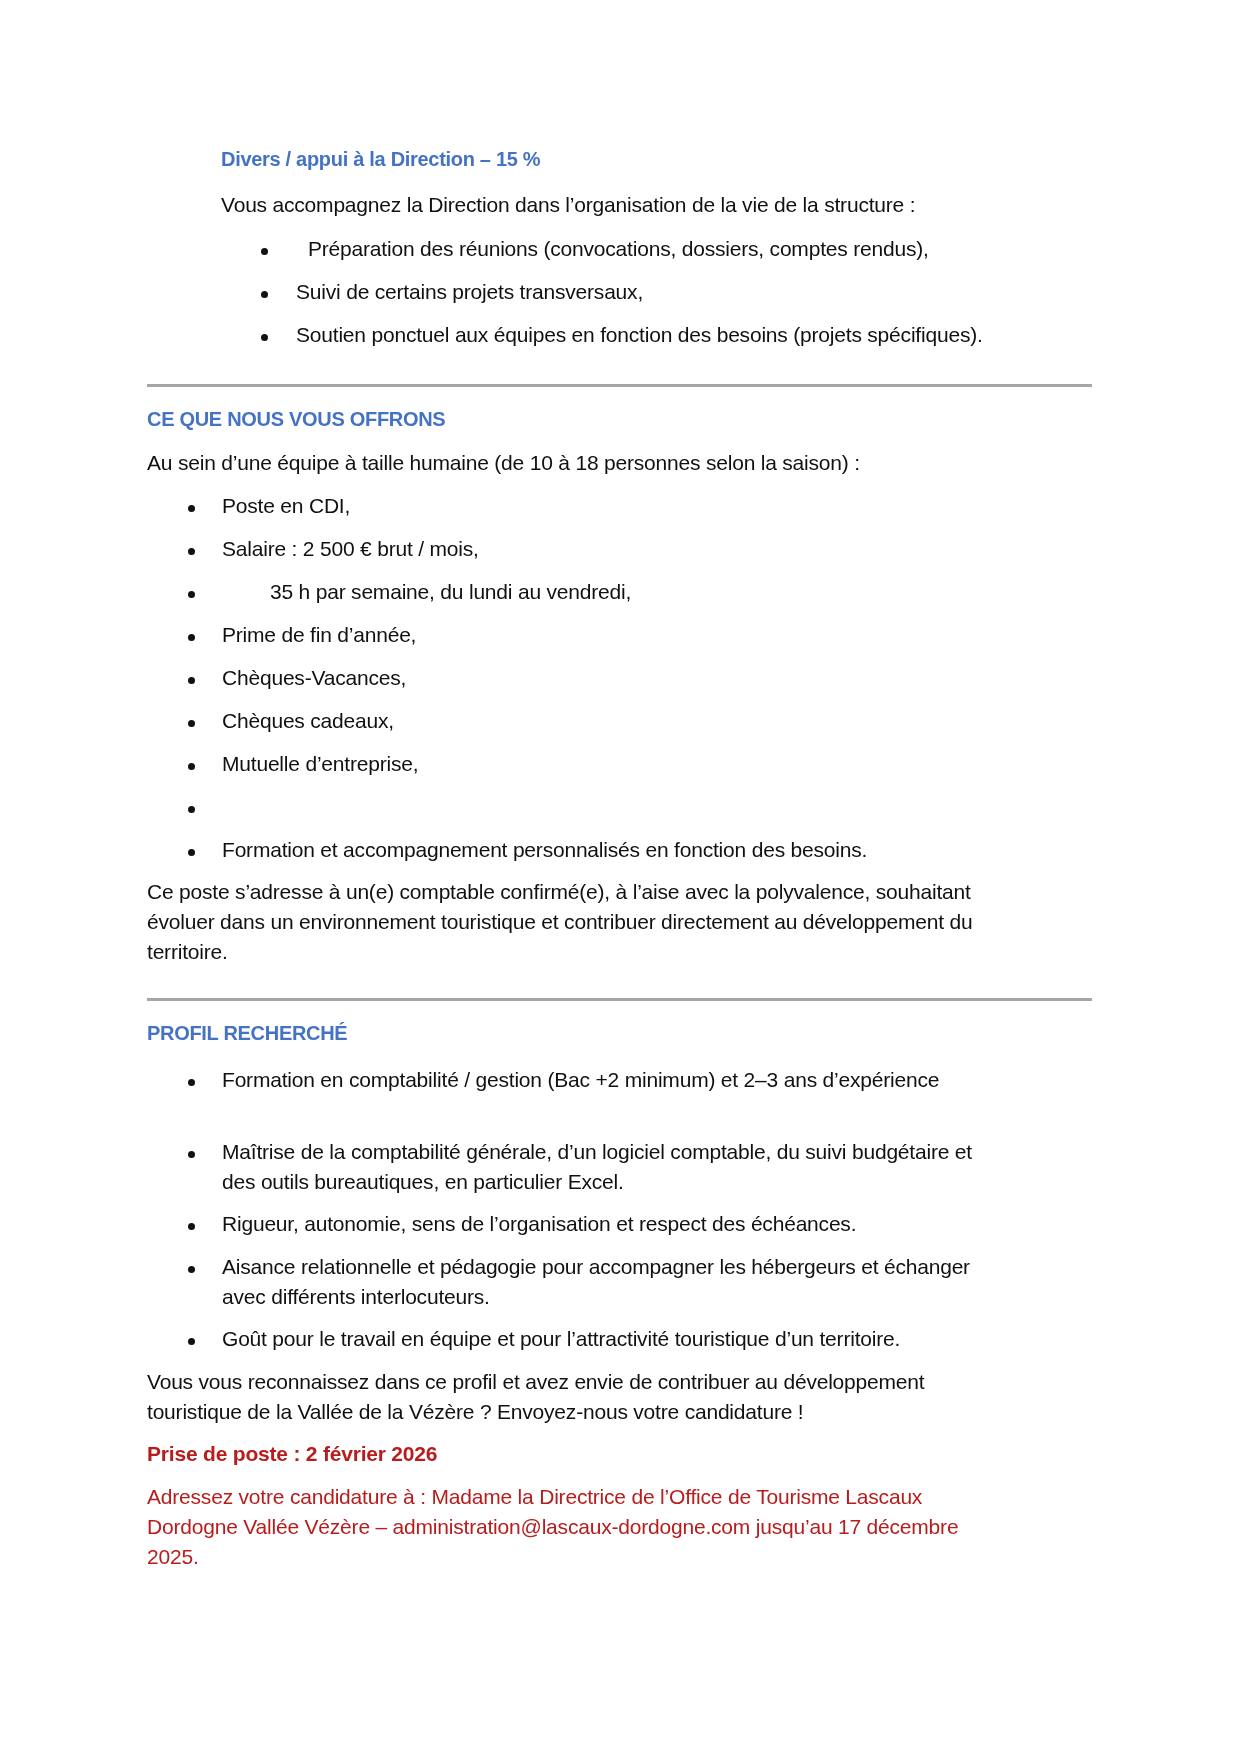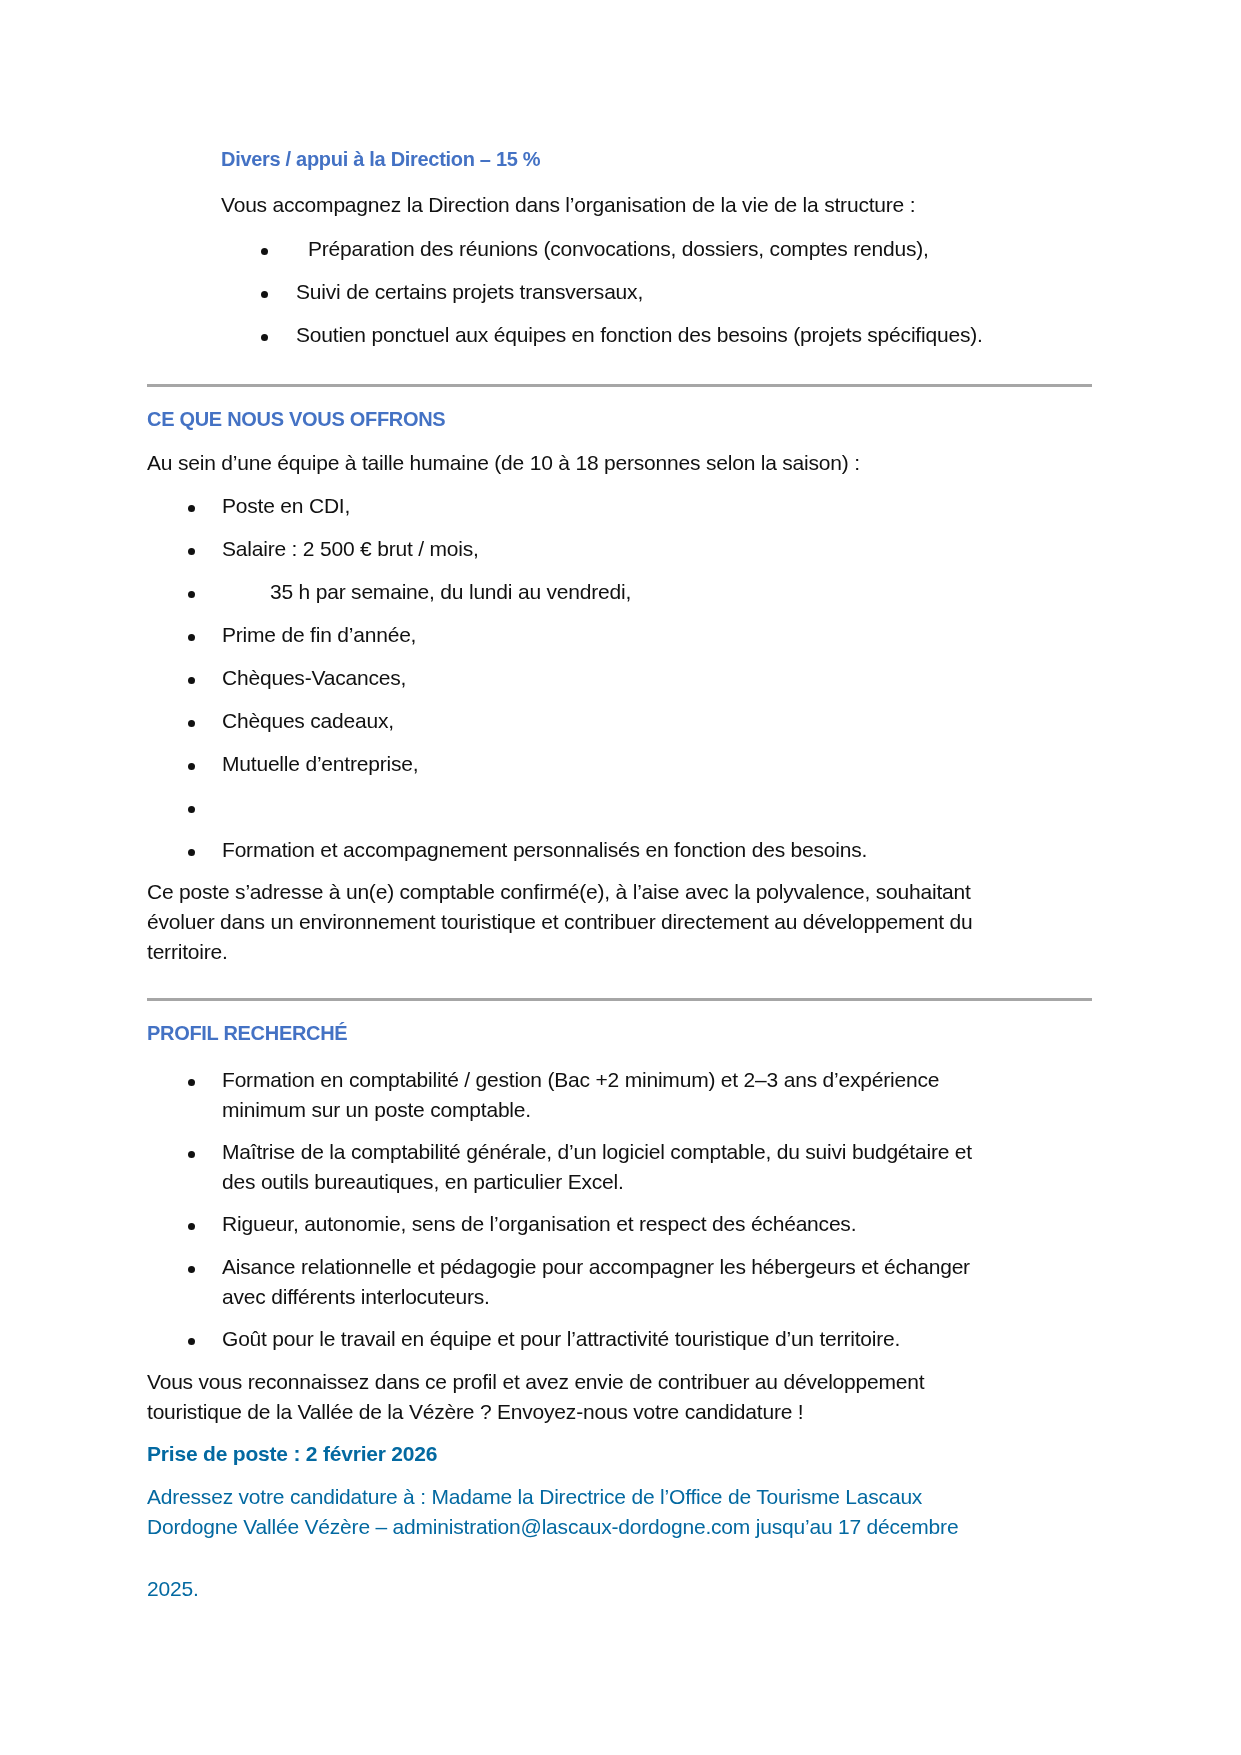--- a/index.html
+++ b/index.html
@@ -20,21 +20,21 @@
       left: 0; top: 0;
       width: 1241px;
       height: 1755px;
     }
     .abs { position: absolute; white-space: nowrap; }
     .txt {
       font-size: 21px;
       line-height: 30px;
       letter-spacing: -0.2px;
     }
-    .blue { color: #0369a1; }
+    .blue { color: #b91c1c; }
     .bold { font-weight: bold; }
     .head {
       font-size: 20px;
       font-weight: bold;
       color: #4472c4;
       letter-spacing: -0.3px;
     }
     .bullet {
       position: absolute;
       width: 7px;
@@ -101,21 +101,20 @@
   <div class="abs txt" style="left:147px; top:877px;">Ce poste s’adresse à un(e) comptable confirmé(e), à l’aise avec la polyvalence, souhaitant</div>
   <div class="abs txt" style="left:147px; top:907px;">évoluer dans un environnement touristique et contribuer directement au développement du</div>
   <div class="abs txt" style="left:147px; top:937px;">territoire.</div>
 
   <div class="rule" style="top:998px;"></div>
 
   <div class="abs head" style="left:147px; top:1022px;">PROFIL RECHERCHÉ</div>
 
   <span class="bullet" style="left:188px; top:1079px;"></span>
   <div class="abs txt" style="left:222px; top:1065px;">Formation en comptabilité / gestion (Bac +2 minimum) et 2–3 ans d’expérience</div>
-  <div class="abs txt" style="left:222px; top:1095px;">minimum sur un poste comptable.</div>
 
   <span class="bullet" style="left:188px; top:1151px;"></span>
   <div class="abs txt" style="left:222px; top:1137px;">Maîtrise de la comptabilité générale, d’un logiciel comptable, du suivi budgétaire et</div>
   <div class="abs txt" style="left:222px; top:1167px;">des outils bureautiques, en particulier Excel.</div>
 
   <span class="bullet" style="left:188px; top:1223px;"></span>
   <div class="abs txt" style="left:222px; top:1209px;text-align:center;">Rigueur, autonomie, sens de l’organisation et respect des échéances.</div>
 
   <span class="bullet" style="left:188px; top:1266px;"></span>
   <div class="abs txt" style="left:222px; top:1252px;">Aisance relationnelle et pédagogie pour accompagner les hébergeurs et échanger</div>
@@ -124,15 +123,15 @@
   <span class="bullet" style="left:188px; top:1338px;"></span>
   <div class="abs txt" style="left:222px; top:1324px;">Goût pour le travail en équipe et pour l’attractivité touristique d’un territoire.</div>
 
   <div class="abs txt" style="left:147px; top:1397px;">touristique de la Vallée de la Vézère ? Envoyez-nous votre candidature !</div>
   <div class="abs txt" style="left:147px; top:1367px;">Vous vous reconnaissez dans ce profil et avez envie de contribuer au développement</div>
 
   <div class="abs txt blue bold" style="left:147px; top:1439px;">Prise de poste : 2 février 2026</div>
 
   <div class="abs txt blue" style="left:147px; top:1482px;">Adressez votre candidature à : Madame la Directrice de l’Office de Tourisme Lascaux</div>
   <div class="abs txt blue" style="left:147px; top:1512px;">Dordogne Vallée Vézère – administration@lascaux-dordogne.com jusqu’au 17 décembre</div>
-  <div class="abs txt blue" style="left:147px; top:1542px;margin-top:32px;">2025.</div>
+  <div class="abs txt blue" style="left:147px; top:1542px;">2025.</div>
 
 </div>
 
 </body></html>

